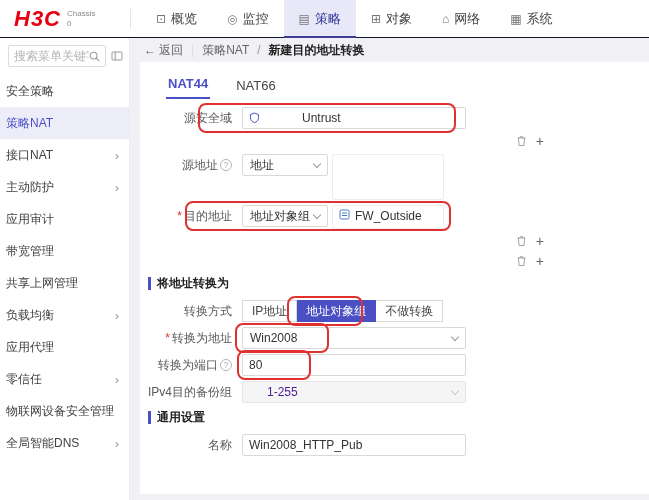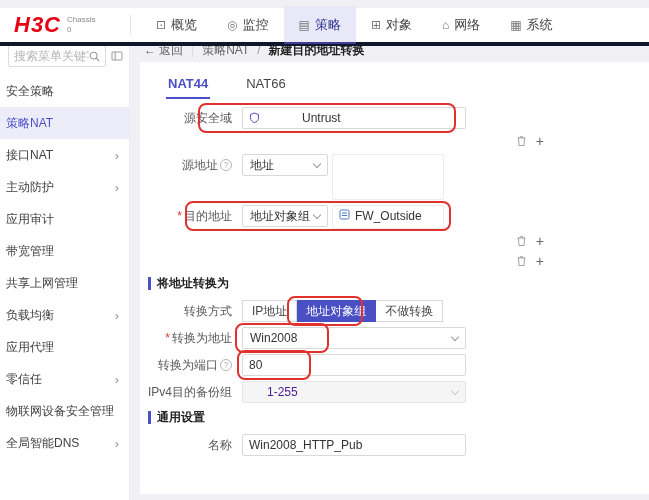--- a/index.html
+++ b/index.html
@@ -1,21 +1,21 @@
 <!DOCTYPE html>
 <html><head>
 <meta charset="utf-8">
 <style>
   * { margin:0; padding:0; box-sizing:border-box; }
   html,body { width:649px; height:500px; overflow:hidden;
     font-family:"Liberation Sans","DejaVu Sans",sans-serif; font-size:12px; color:#333; background:#f0f0f5; }
 
   
-  .header { position:absolute; left:0; top:8px; width:649px; height:38px; background:#fff;
-    border-bottom:4px solid #0f172a; display:flex; align-items:center; z-index:5; }
+  .header { position:absolute; left:0; top:0; width:649px; height:38px; background:#fff;
+    border-bottom:1px solid #0f172a; display:flex; align-items:center; z-index:5; }
   .logo-wrap { display:flex; align-items:center; padding:0 14px; width:130px; }
   .logo { color:#e60012; font-weight:bold; font-size:22px; letter-spacing:1px; font-style:italic; }
   .chassis { margin-left:6px; font-size:8px; color:#888; line-height:1.2; }
   .hdr-divider { width:1px; height:20px; background:#e5e5e5; margin-right:10px; }
   .nav { display:flex; height:38px; }
   .nav-item { display:flex; align-items:center; gap:5px; padding:0 15px; height:38px;
     color:#444; cursor:pointer; font-size:13px; position:relative; }
   .nav-item .nglyph { color:#777; font-size:12px; }
   .nav-item.active { background:#e8e8f8; color:#2e3192; }
   .nav-item.active:after { content:""; position:absolute; left:0; right:0; bottom:0; height:2px; background:#3c3f94; }
@@ -38,21 +38,21 @@
   
   .main { position:absolute; left:130px; top:38px; right:0; bottom:0; background:#f0f0f5; }
   .breadcrumb { height:24px; display:flex; align-items:center; padding:0 14px; gap:8px; color:#666; }
   .bc-back { color:#666; cursor:pointer; display:flex; gap:3px; align-items:center; }
   .bc-sep { color:#ddd; }
   .bc-parent { color:#666; cursor:pointer; }
   .bc-slash { color:#999; }
   .bc-current { color:#222; font-weight:bold; }
 
   .card { margin:0 0 8px 10px; background:#fff; height:432px; padding:8px 0 0 6px; position:relative; }
-  .tabs { display:flex; gap:34px; padding-left:20px; margin-bottom:8px; }
+  .tabs { display:flex; gap:24px; padding-left:20px; margin-bottom:8px;align-items:flex-end; }
   .tab { padding:6px 2px; cursor:pointer; color:#444; font-size:13px; }
   .tab.active { color:#4a50c4; font-weight:bold; border-bottom:2px solid #4a50c4; }
 
   .section-hd { display:flex; align-items:center; gap:6px; margin:6px 0 8px 2px; }
   .section-bar { width:3px; height:13px; background:#4a50c4; }
   .section-title { font-weight:bold; color:#222; font-size:12px; }
 
   .form-row { display:flex; align-items:flex-start; margin:0 0 5px 0; position:relative; }
   .form-label { width:96px; text-align:right; padding-right:10px; color:#595959; flex:none;
     line-height:22px; white-space:nowrap; display:flex; justify-content:flex-end; align-items:center; gap:2px; }

